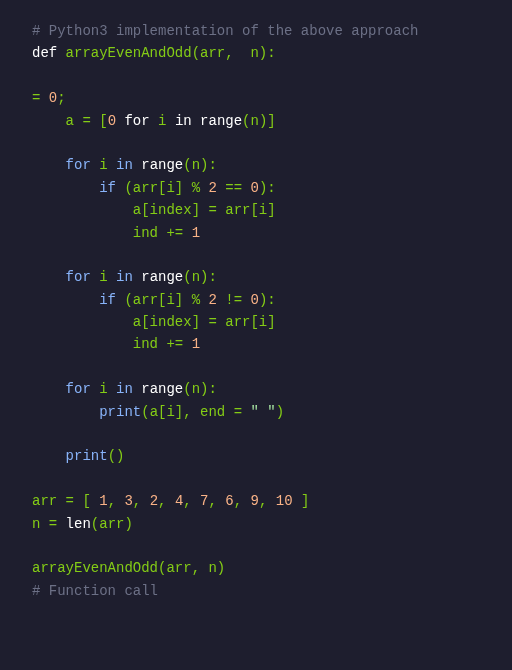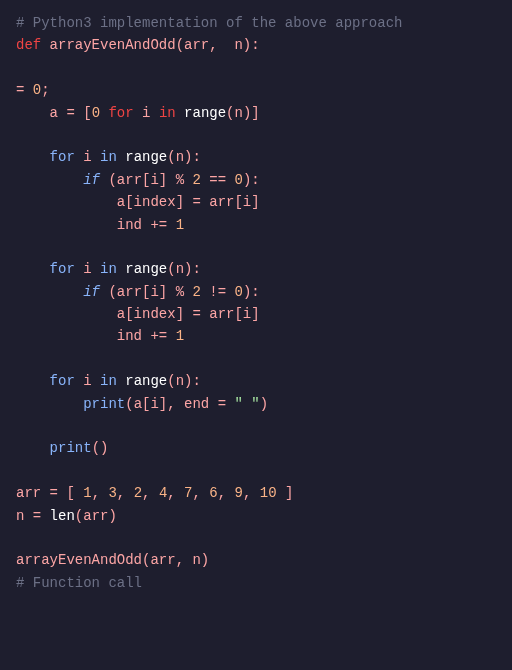--- a/index.html
+++ b/index.html
@@ -13,40 +13,41 @@
       width: 512px;
       min-height: 670px;
       font-family: 'Courier New', Courier, monospace;
       font-size: 14px;
       line-height: 1.6;
       overflow: hidden;
     }
 
     .code-container {
       background-color: #1e1e2e;
-      padding: 12px 16px;
+      padding: 20px 16px;
       width: 408px;
       min-height: 670px;
       color: #cdd6f4;
+      margin-left: 16px;
     }
 
     .line {
       display: flex;
       white-space: pre;
     }
 
     .c-comment { color: #6c7086; }
-    .c-keyword { color: #ef4444; }
+    .c-keyword { color: #ffffff; }
     .c-green { color: #a6e3a1; }
-    .c-white { color: #fca5a5; }
+    .c-white { color: #84cc16; }
     .c-range { color: #ffffff; }
     .c-print { color: #89b4fa; }
     .c-zero { color: #fab387; }
     .c-for { color: #89b4fa; }
-    .c-if { color: #89b4fa; font-style: italic; }
+    .c-if { color: #89b4fa; }
 
     .empty-line {
       height: 1.6em;
     }
   </style>
 </head>
 <body>
 
 <div class="code-container">
 

